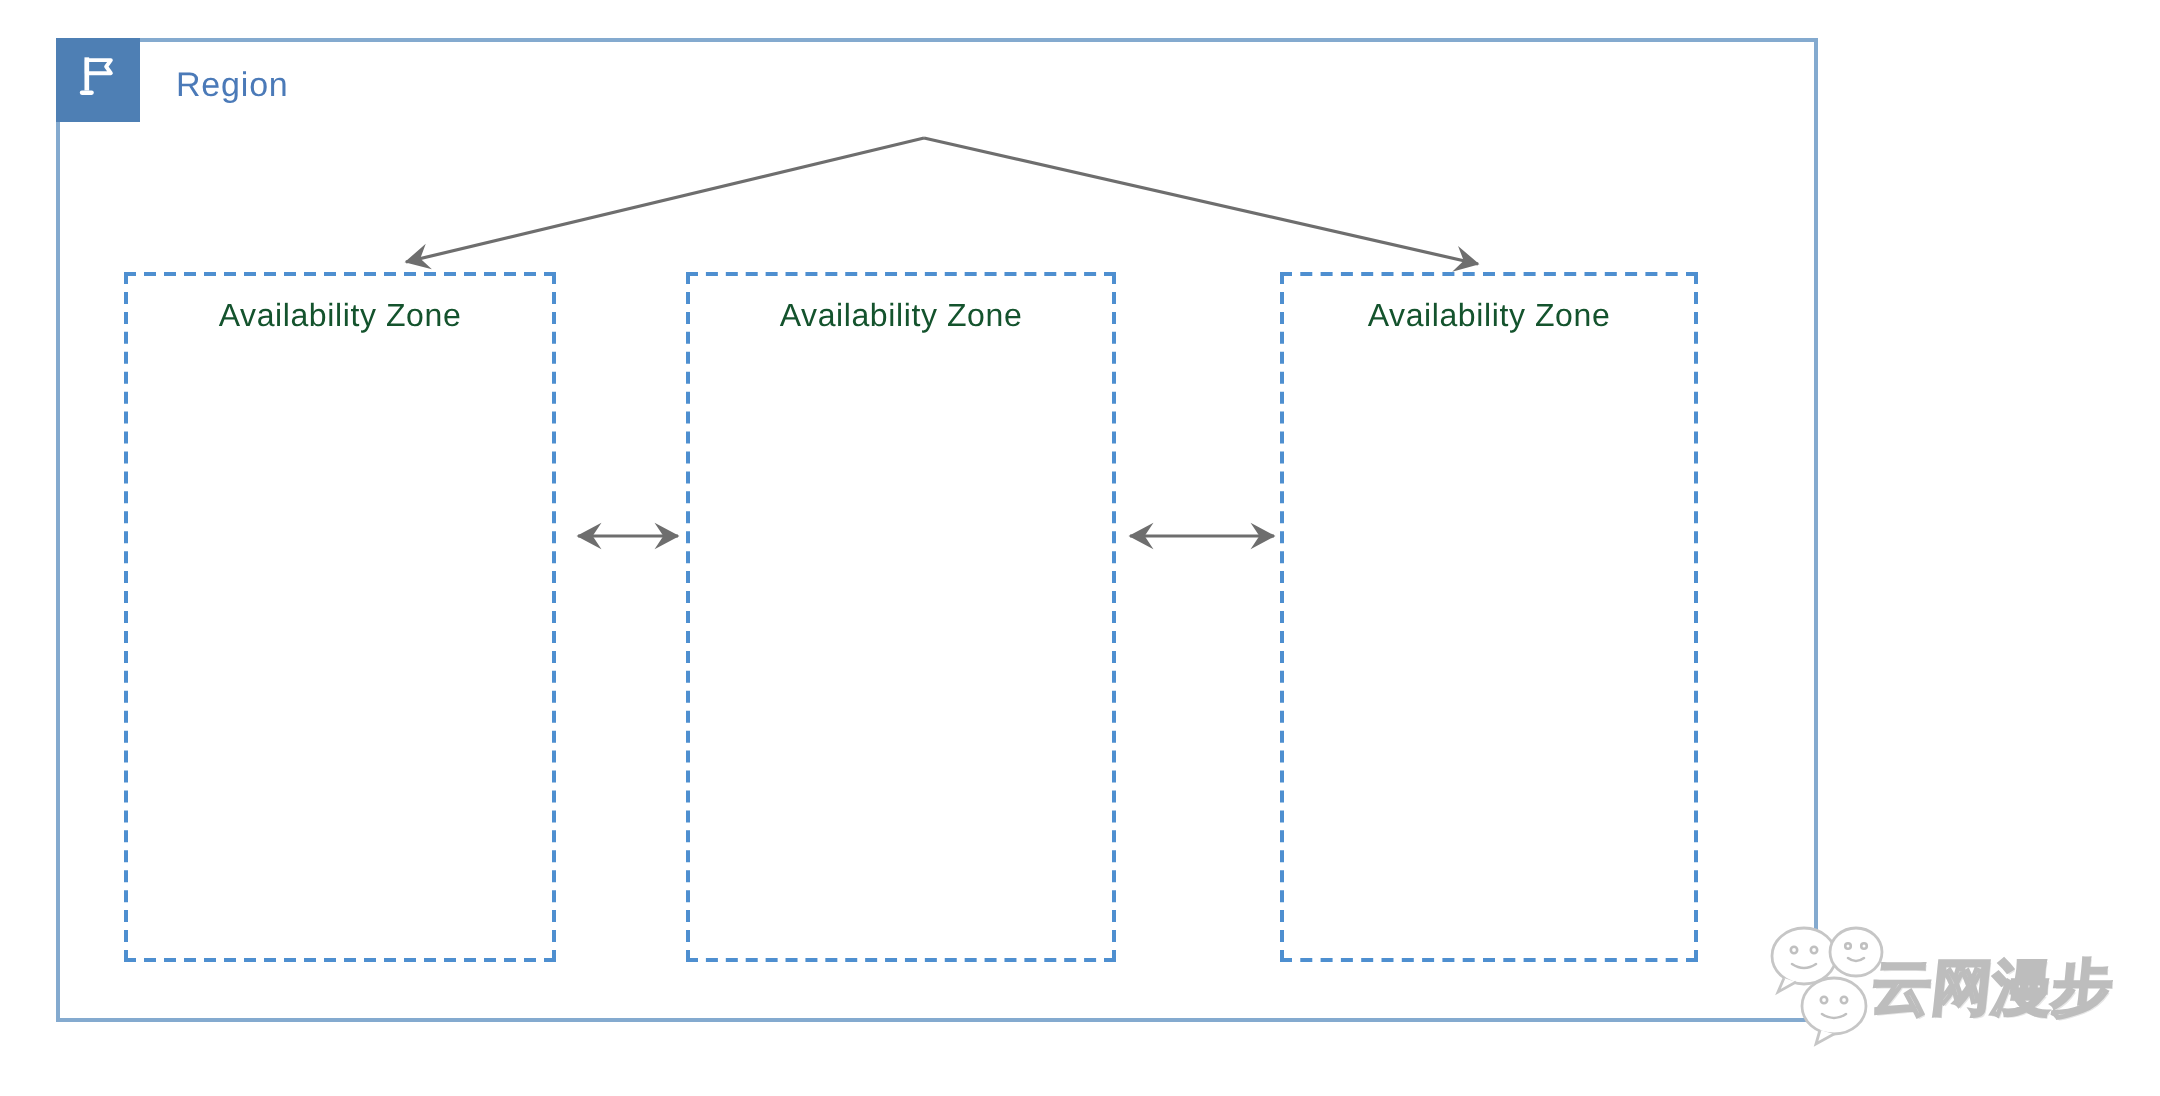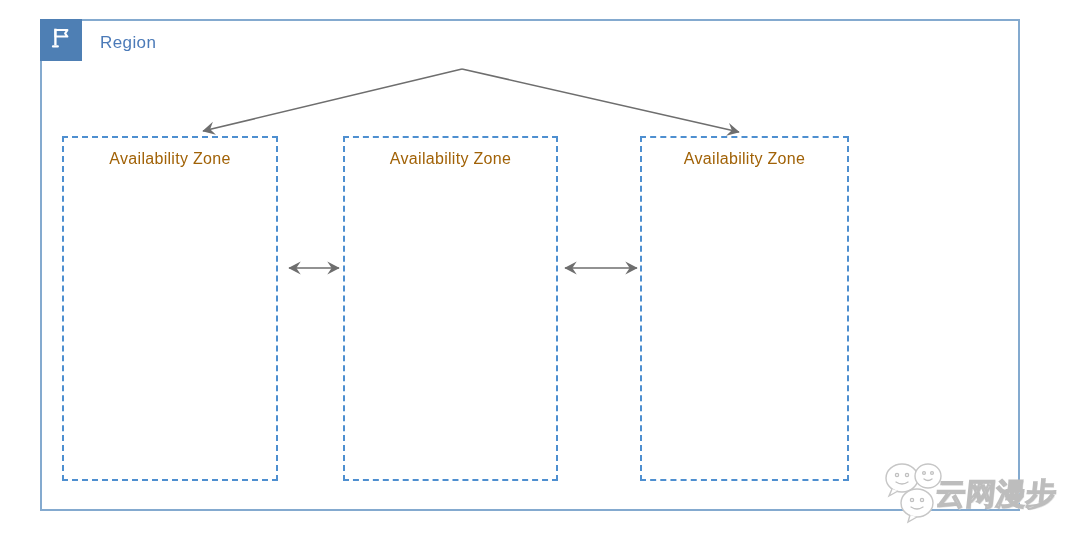--- a/index.html
+++ b/index.html
@@ -11,23 +11,23 @@
   #canvas {
     position: relative;
     width: 1080px;
     height: 548px;
     background: #ffffff;
     overflow: hidden;
   }
   
   .region-box {
     position: absolute;
-    left: 40px;
+    left: 28px;
     top: 19px;
-    width: 980px;
+    width: 881px;
     height: 492px;
     border: 2px solid #84aacf;
     box-sizing: border-box;
     background: transparent;
     padding-left: 20px;
   }
   .region-icon {
     position: absolute;
     left: -2px;
     top: -2px;
@@ -55,21 +55,21 @@
     border: 2px dashed #4e8fd0;
     box-sizing: border-box;
     background: transparent;
   }
   .az-box .az-label {
     display: block;
     margin-top: 12px;
     text-align: center;
     font-size: 16px;
     letter-spacing: 0.3px;
-    color: #a16207;
+    color: #14532d;
     white-space: nowrap;
   }
   #az1 { left: 62px;  width: 216px; }
   #az2 { left: 343px; width: 215px; }
   #az3 { left: 640px; width: 209px; }
 
   
   #connectors {
     position: absolute;
     left: 0;

